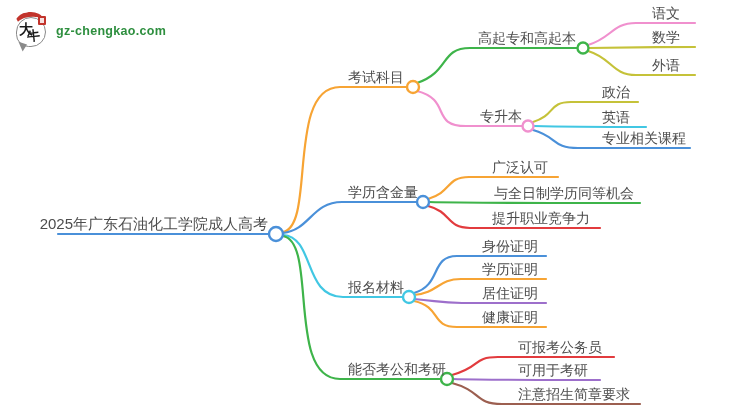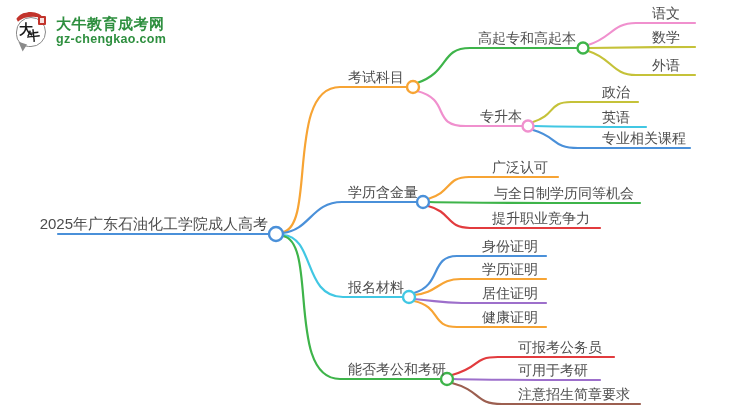--- a/index.html
+++ b/index.html
@@ -43,21 +43,20 @@
 <div class="logo">
   <div class="logo-mark">
     <div class="logo-bubble"></div>
     <div class="logo-tail"></div>
     <div class="logo-arc"></div>
     <div class="logo-seal"></div>
     <span class="mc1">大</span>
     <span class="mc2">牛</span>
   </div>
   <div class="logo-text">
-    <div class="logo-title">大牛教育成考网</div>
     <div class="logo-url">gz-chengkao.com</div>
   </div>
 </div>
 
 <svg width="750" height="410" viewBox="0 0 750 410">
 
   <path class="conn" d="M58,234 L269,234" stroke="#4a90d9"></path>
   <path class="conn" d="M283,232 C316,226 286,87 340,87 L407,87" stroke="#f7a434"></path>
   <path class="conn" d="M283,233 C310,230 312,202 342,202 L417,202" stroke="#4a90d9"></path>
   <path class="conn" d="M283,235 C315,237 303,297 343,297 L403,297" stroke="#41c7e3"></path>

